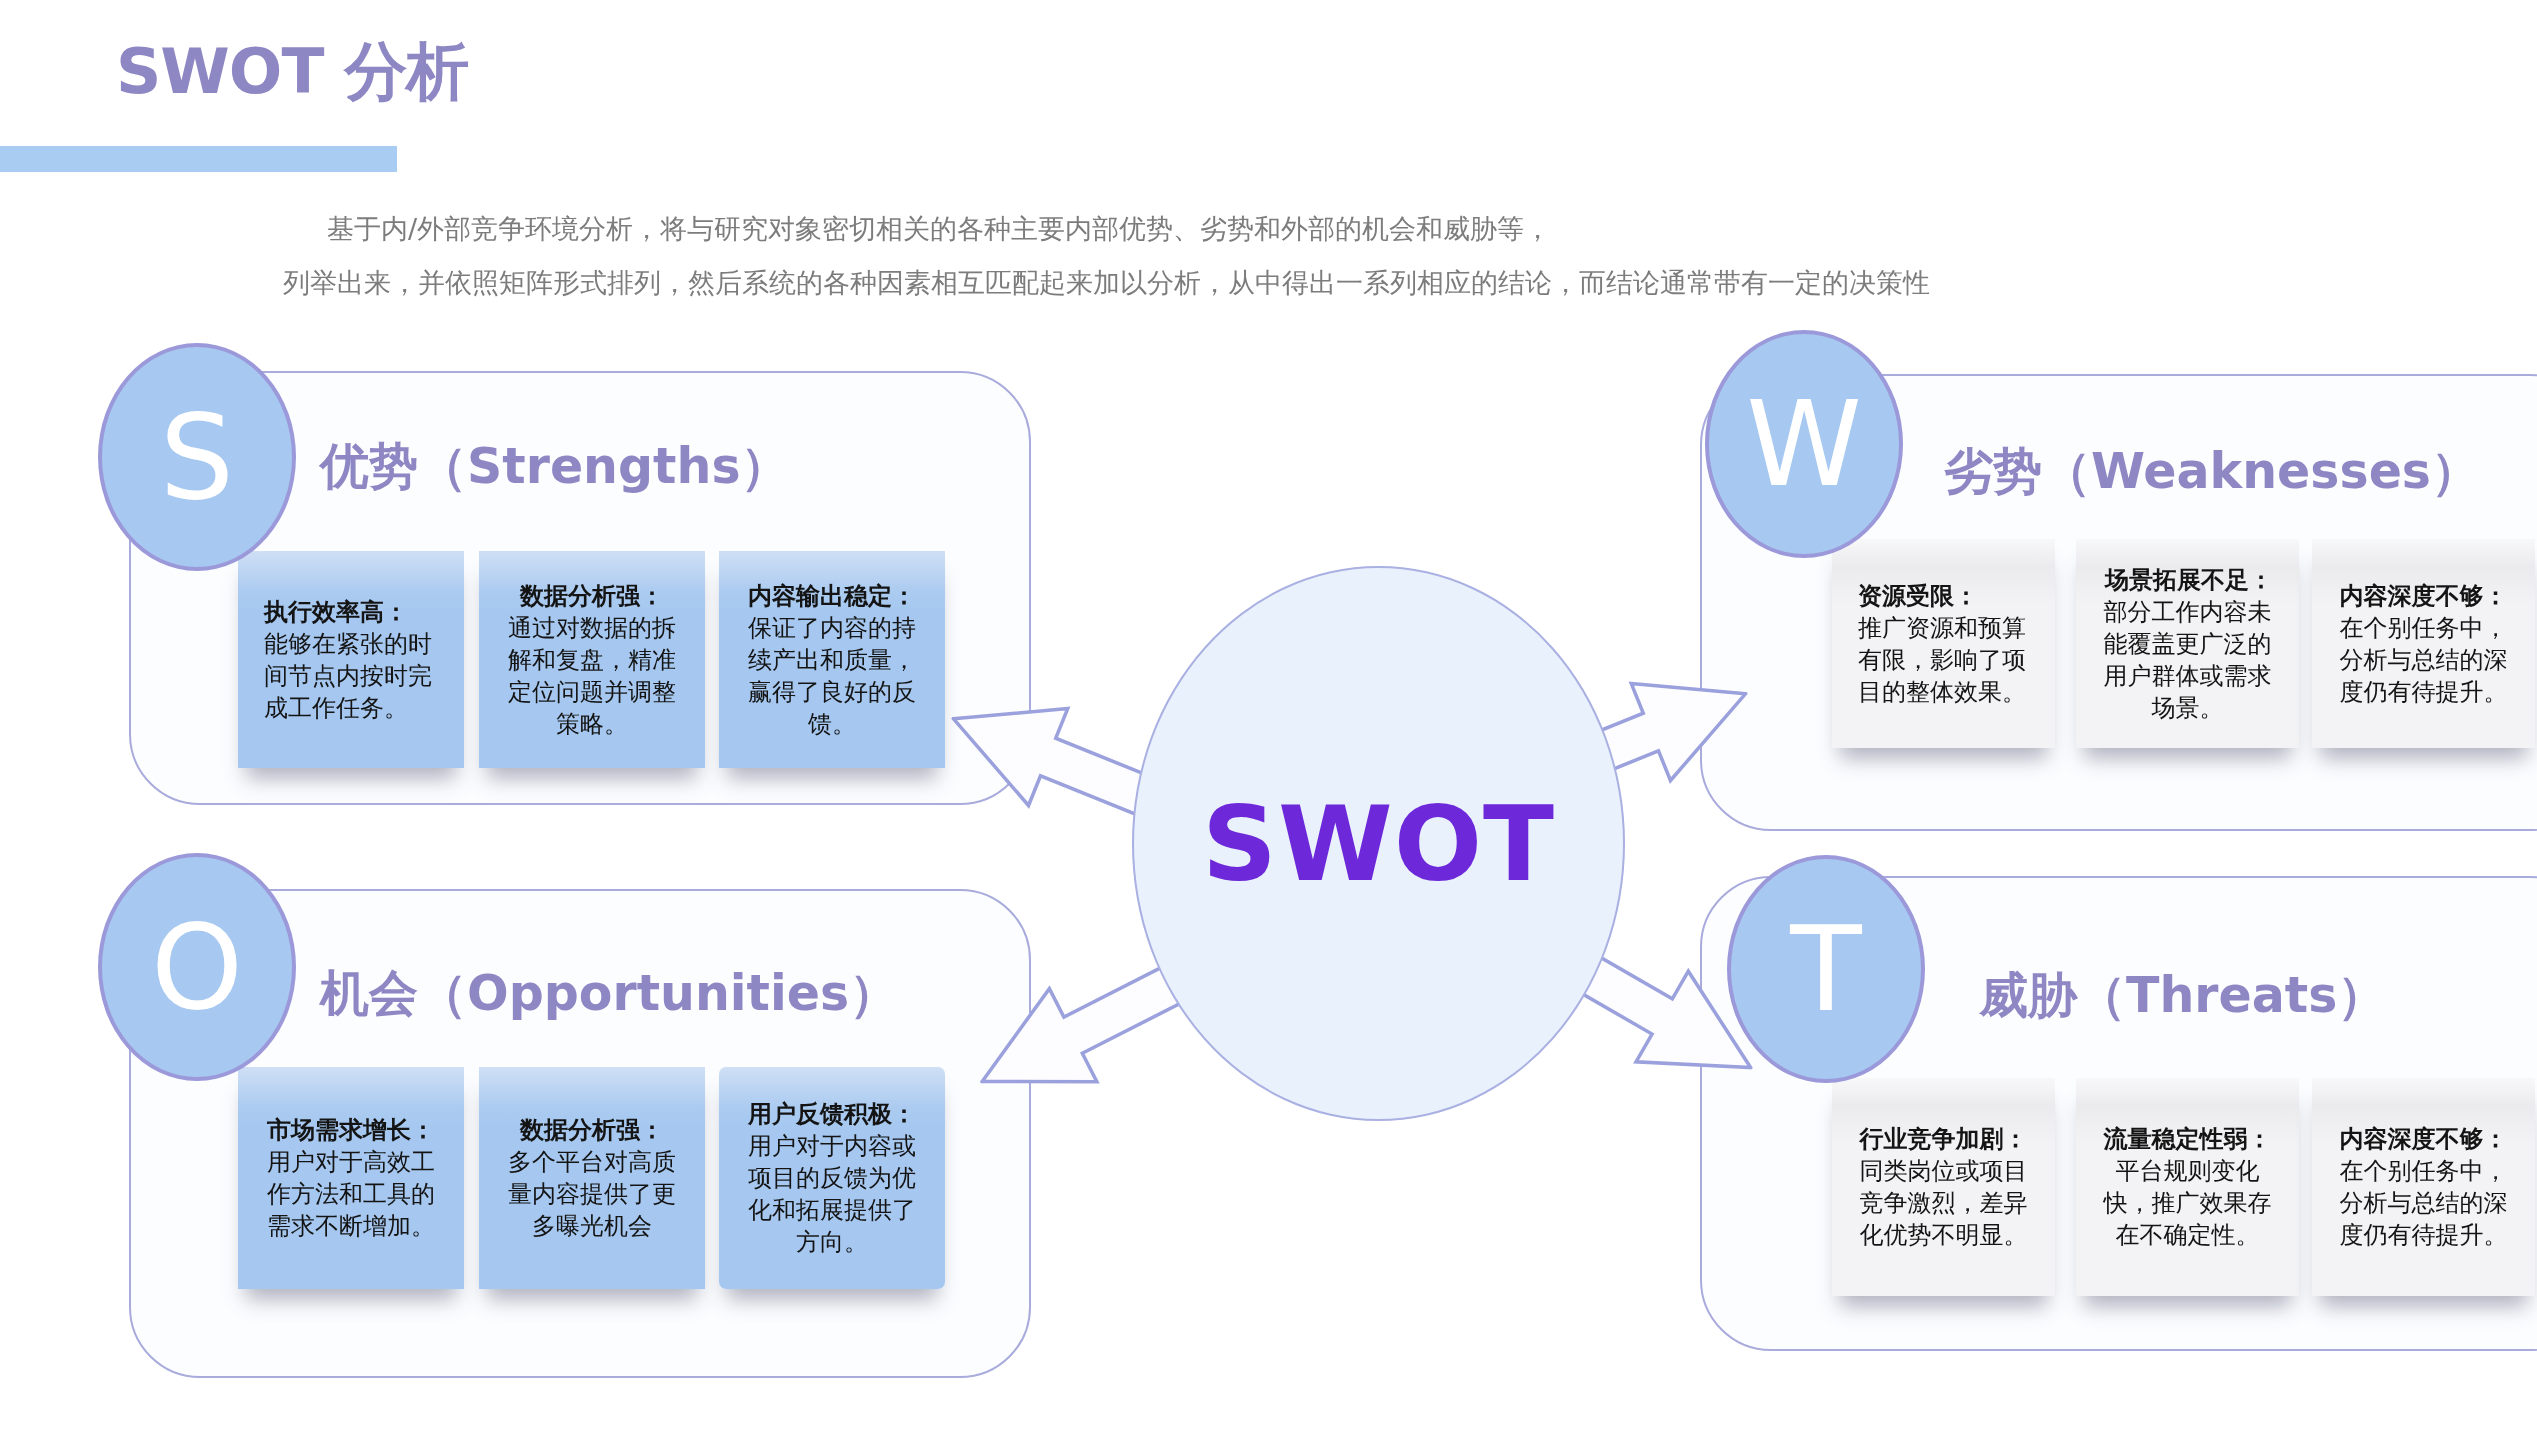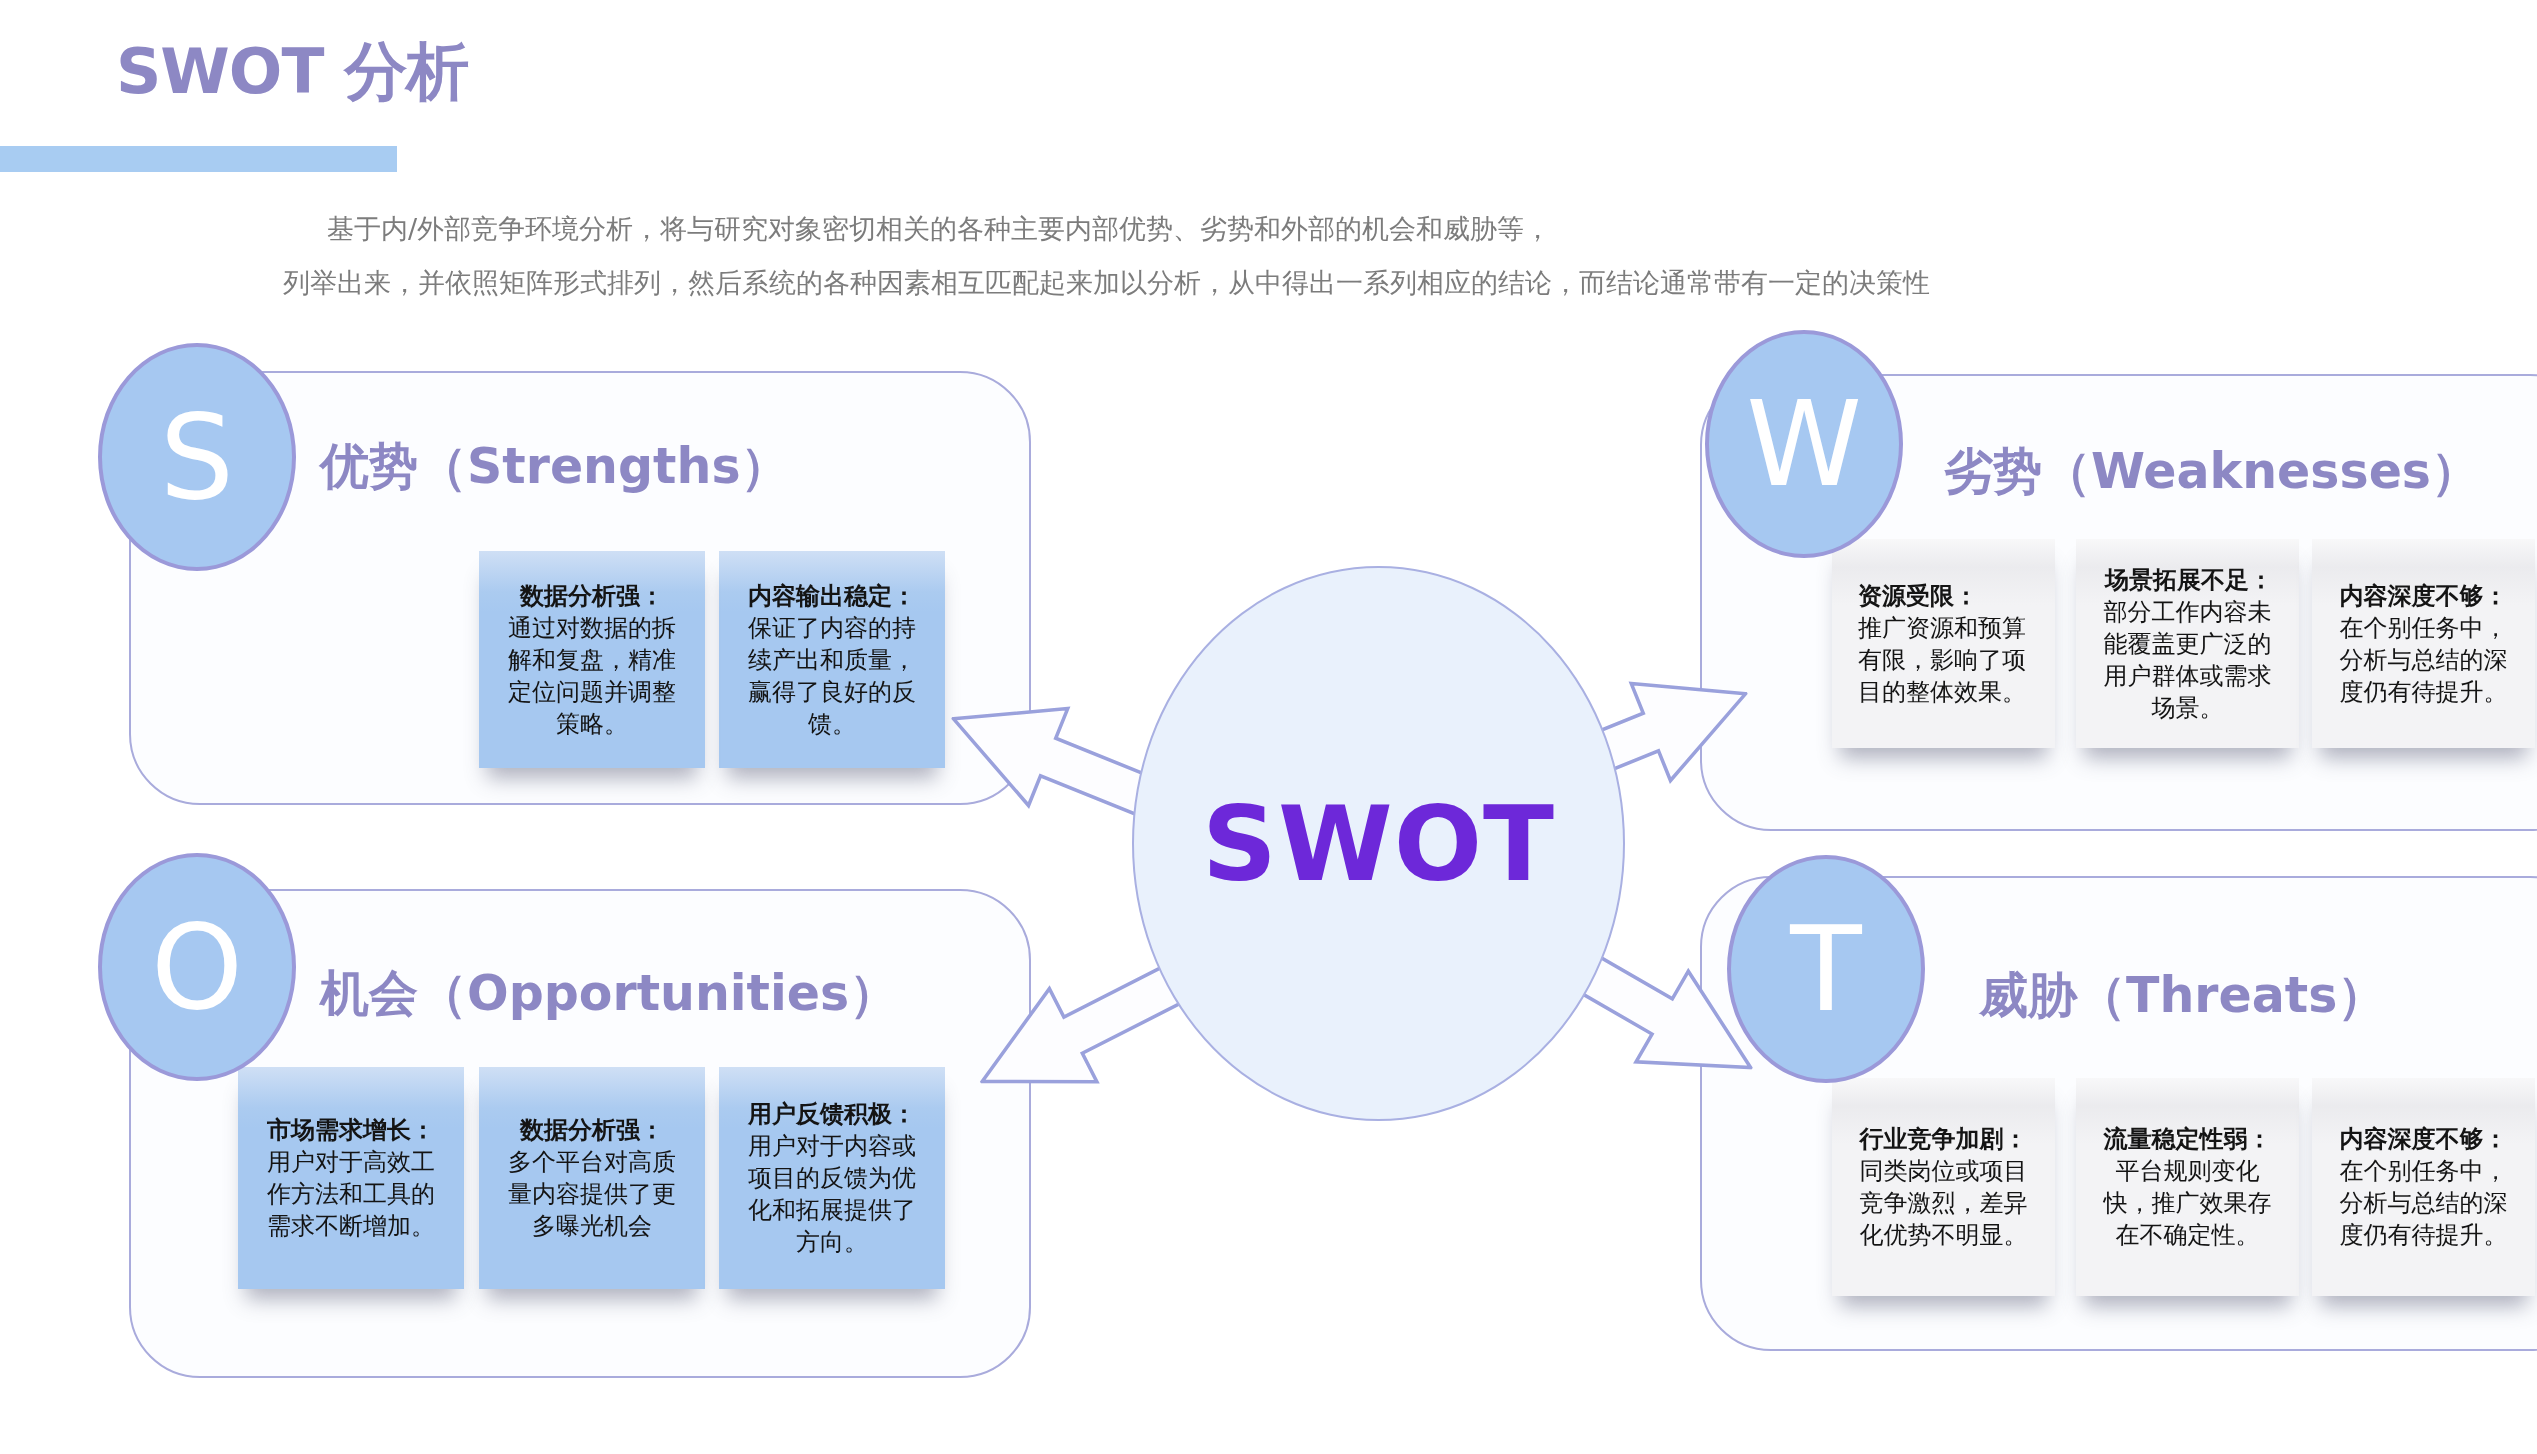--- a/index.html
+++ b/index.html
@@ -101,20 +101,24 @@
   </div>
   <div class="lcircle" style="left:1727px;top:855px;">
     <span class="letter">T</span>
   </div>
 
   <div class="qtitle" style="left:320px;top:434px;">优势（Strengths）</div>
   <div class="qtitle" style="left:1944px;top:439px;">劣势（Weaknesses）</div>
   <div class="qtitle" style="left:320px;top:961px;">机会（Opportunities）</div>
   <div class="qtitle" style="left:1979px;top:963px;">威胁（Threats）</div>
 
+  <div class="card blue align-left" style="left:238px;top:551px;width:226px;height:217px;">
+    <span class="card-heading">执行效率高：</span>
+    <span class="card-body">能够在紧张的时间节点内按时完成工作任务。</span>
+  </div>
   <div class="card blue" style="left:719px;top:551px;width:226px;height:217px;">
     <span class="card-heading">内容输出稳定：</span>
     <span class="card-body">保证了内容的持续产出和质量，赢得了良好的反馈。</span>
   </div>
   <div class="card blue" style="left:479px;top:551px;width:226px;height:217px;">
     <span class="card-heading">数据分析强：</span>
     <span class="card-body">通过对数据的拆解和复盘，精准定位问题并调整策略。</span>
   </div>
 
   <div class="card gray align-left" style="left:1832px;top:539px;width:223px;height:209px;">
@@ -131,21 +135,21 @@
   </div>
 
   <div class="card blue" style="left:238px;top:1067px;width:226px;height:222px;">
     <span class="card-heading">市场需求增长：</span>
     <span class="card-body">用户对于高效工作方法和工具的需求不断增加。</span>
   </div>
   <div class="card blue" style="left:479px;top:1067px;width:226px;height:222px;">
     <span class="card-heading">数据分析强：</span>
     <span class="card-body">多个平台对高质量内容提供了更多曝光机会</span>
   </div>
-  <div class="card blue" style="left:719px;top:1067px;width:226px;height:222px;">
+  <div class="card blue" style="left:719px;top:1067px;width:226px;height:222px;border-radius:7px;">
     <span class="card-heading">用户反馈积极：</span>
     <span class="card-body">用户对于内容或项目的反馈为优化和拓展提供了方向。</span>
   </div>
 
   <div class="card gray" style="left:1832px;top:1078px;width:223px;height:218px;">
     <span class="card-heading">行业竞争加剧：</span>
     <span class="card-body">同类岗位或项目竞争激烈，差异化优势不明显。</span>
   </div>
   <div class="card gray" style="left:2076px;top:1078px;width:223px;height:218px;">
     <span class="card-heading">流量稳定性弱：</span>

